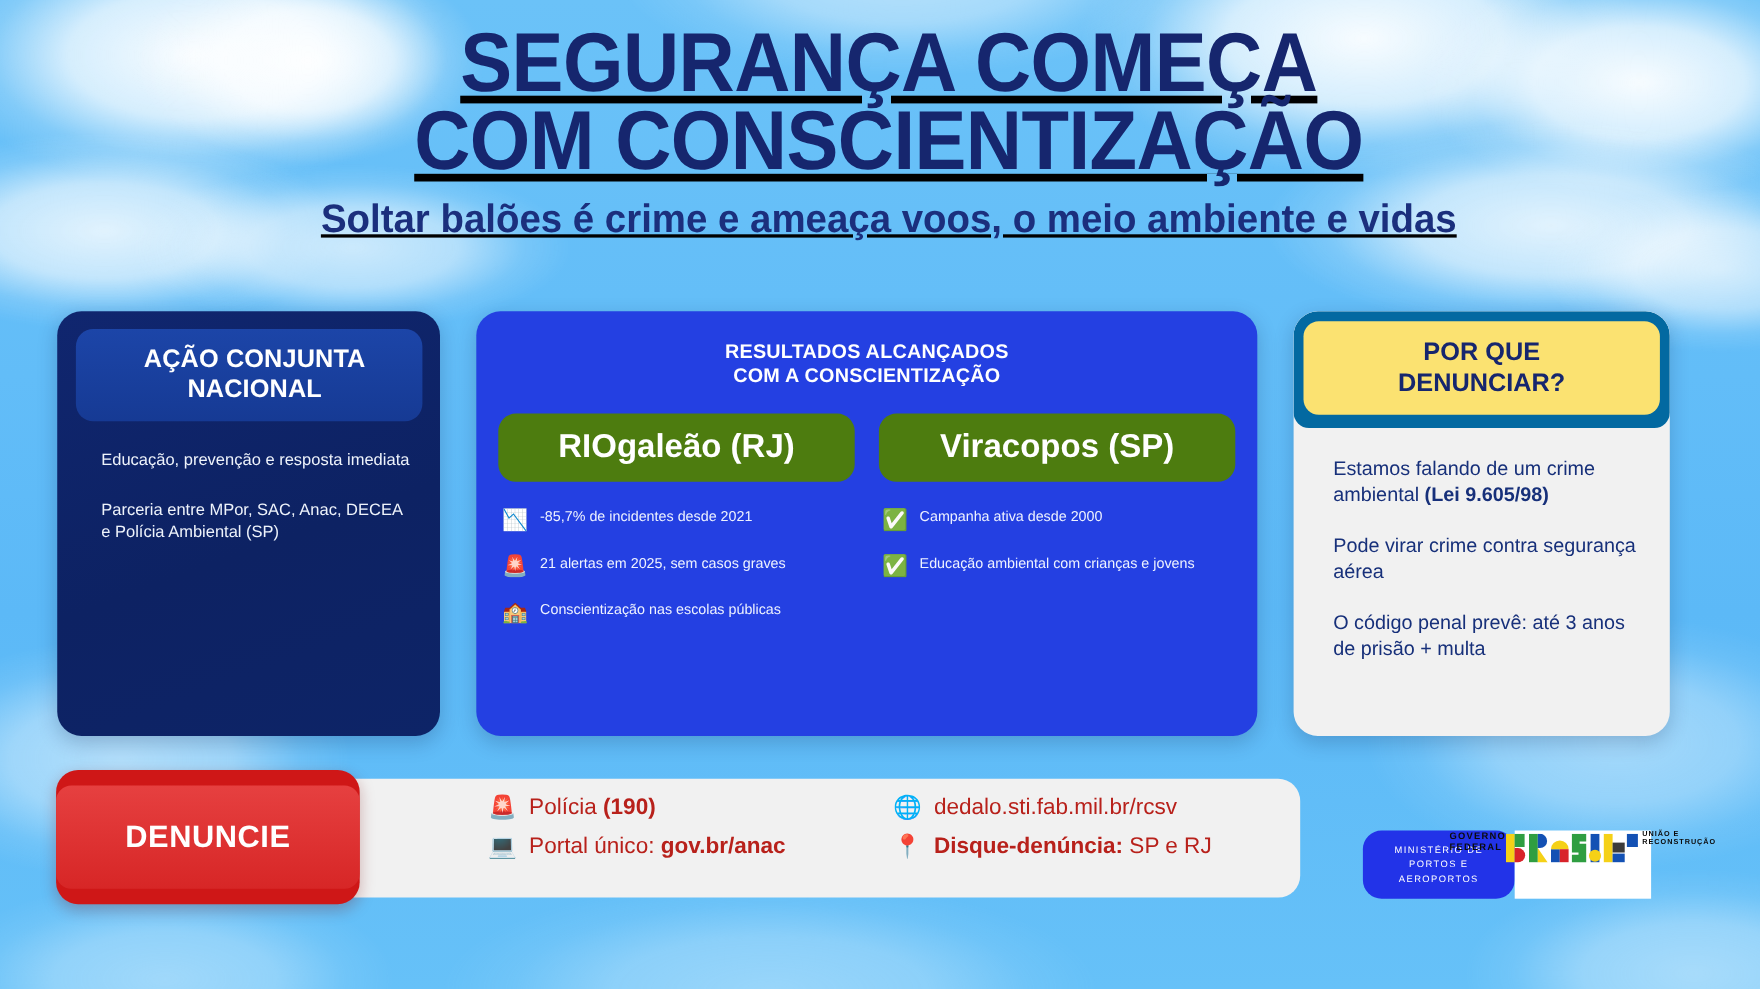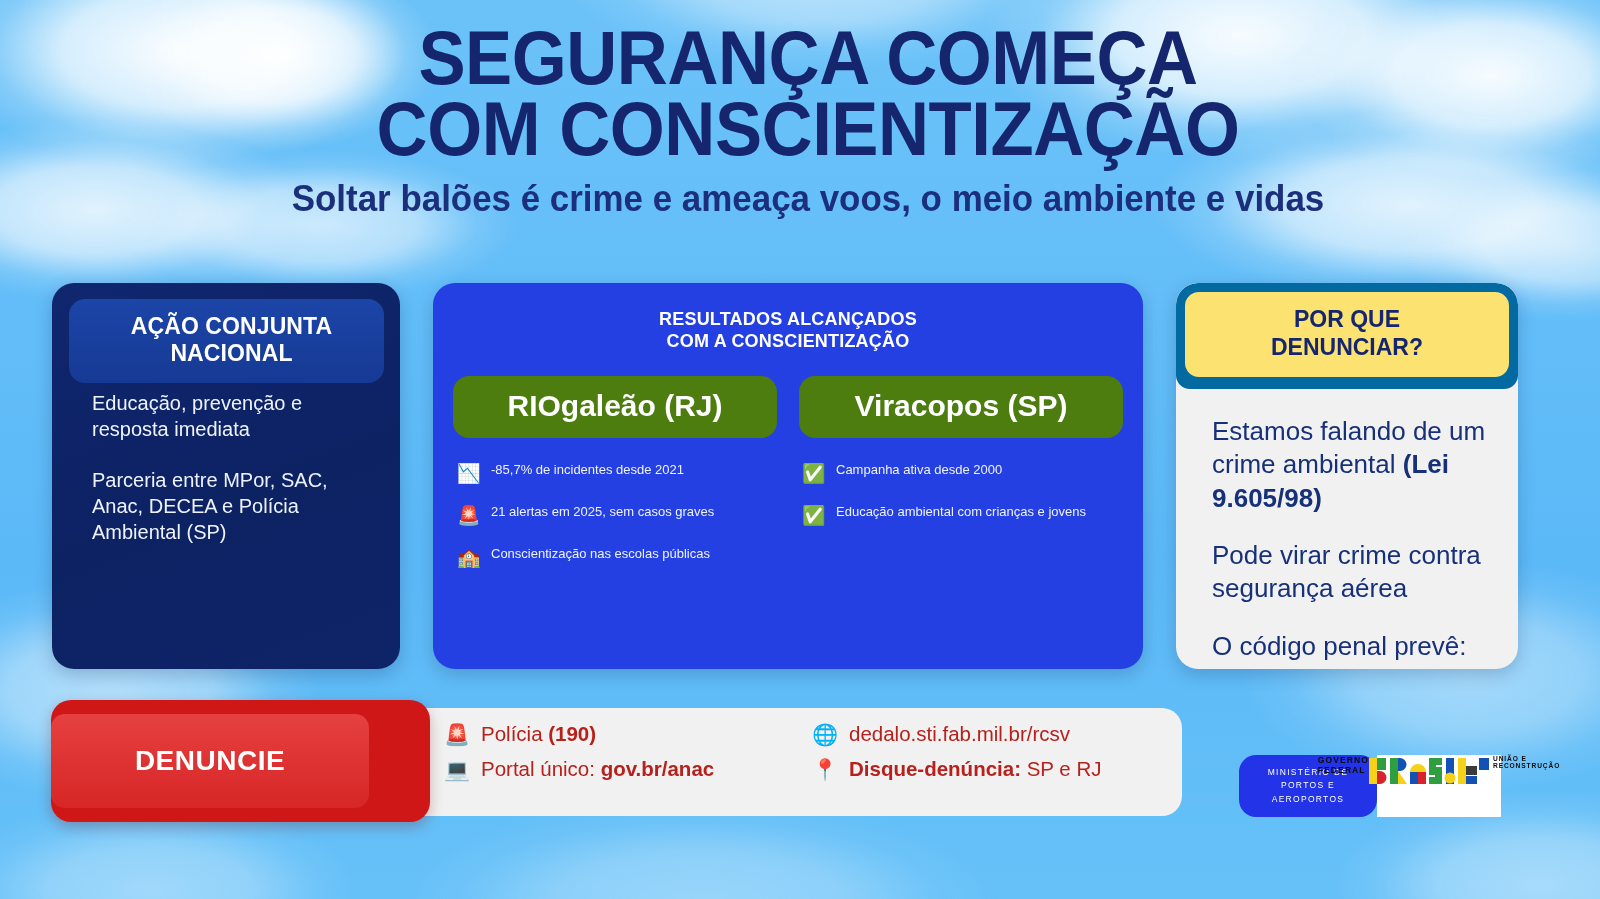--- a/index.html
+++ b/index.html
@@ -38,21 +38,21 @@
   .c7  { left: 1150px;top: 110px; width: 520px; height: 190px; opacity: .85; }
   .c8  { left: 1400px;top: 170px; width: 330px; height: 150px; opacity: .7; }
   .c9  { left: 560px; top:-120px; width: 520px; height: 190px; opacity: .55; }
   .c10 { left:-100px; top: 580px; width: 420px; height: 220px; opacity: .55; }
   .c11 { left: 1240px;top: 560px; width: 460px; height: 230px; opacity: .45; }
   .c12 { left: 400px; top: 800px; width: 600px; height: 200px; opacity: .35; }
   .c13 { left: 1330px;top: 790px; width: 420px; height: 190px; opacity: .45; }
   .c14 { left:-60px;  top: 800px; width: 420px; height: 180px; opacity: .4; }
 
   
-  .header { position: absolute; left: 16px; right: 0; top: 22px; text-align: center; }
+  .header { position: absolute; left: 16px; right: 0; top: 22px; text-align: center; text-decoration: underline; }
   .title {
     color: #16266e;
     font-weight: 700;
     font-size: 76px;
     line-height: 0.94;
     letter-spacing: -0.5px;
     transform: scaleX(0.93);
     margin: 0;
   }
   .subtitle {
@@ -89,23 +89,23 @@
     border-radius: 16px;
     padding: 14px 10px 16px 20px;
     text-align: center;
     color: #ffffff;
     font-weight: 700;
     font-size: 23px;
     line-height: 1.18;
     letter-spacing: 0.1px;
   }
   .card-left .body {
-    padding: 8px 26px 0 40px;
+    padding: 26px 26px 0 40px;
     color: #eef3fb;
-    font-size: 20px;
+    font-size: 15px;
     line-height: 1.28;
   }
   .card-left .body p { margin: 0 0 26px 0; }
 
   
   .card-center {
     width: 710px;
     margin-left: 33px;
     background: #2440e2;
     box-shadow: 0 6px 18px rgba(10,25,70,0.2);
@@ -177,21 +177,21 @@
     text-align: center;
     color: #16266e;
     font-weight: 700;
     font-size: 23px;
     line-height: 1.2;
     padding: 14px 8px 16px 8px;
   }
   .card-right .body {
     padding: 26px 22px 0 36px;
     color: #17307a;
-    font-size: 26px;
+    font-size: 18px;
     line-height: 1.28;
   }
   .card-right .body p { margin: 0 0 24px 0; }
   .card-right .body b { font-weight: 700; }
 
   
   .bottom {
     position: absolute;
     left: 52px;
     top: 708px;
@@ -202,28 +202,28 @@
     position: absolute;
     left: 0; top: 0;
     width: 1130px;
     height: 108px;
     background: #f1f1f1;
     border-radius: 20px;
   }
   .denuncie-outer {
     position: absolute;
     left: -1px; top: -8px;
-    width: 379px;
+    width: 276px;
     height: 122px;
     background: #cf1717;
     border-radius: 20px;
     box-shadow: 0 5px 14px rgba(120,10,10,0.28);
     display: flex;
     align-items: center;
-    justify-content: flex-start;
+    justify-content: flex-end;
   }
   .denuncie-inner {
     width: 318px;
     height: 94px;
     background: linear-gradient(180deg, #e64040 0%, #d72626 100%);
     border-radius: 14px;
     display: flex;
     align-items: center;
     justify-content: center;
     color: #ffffff;

